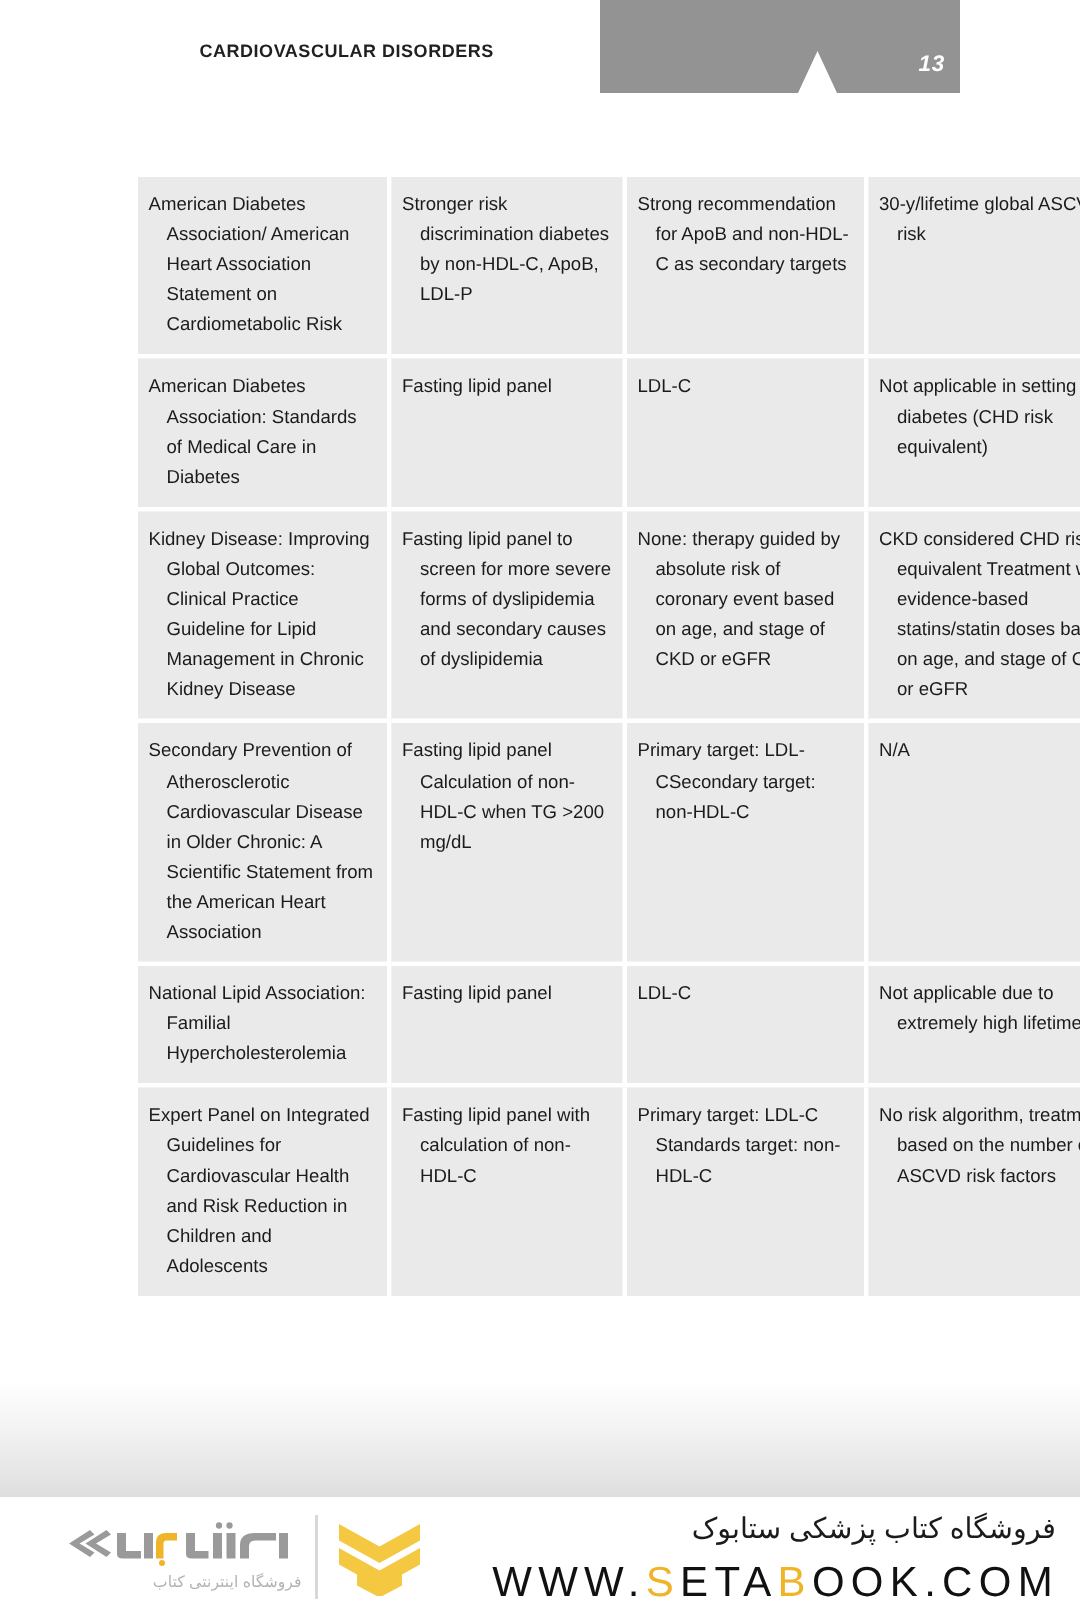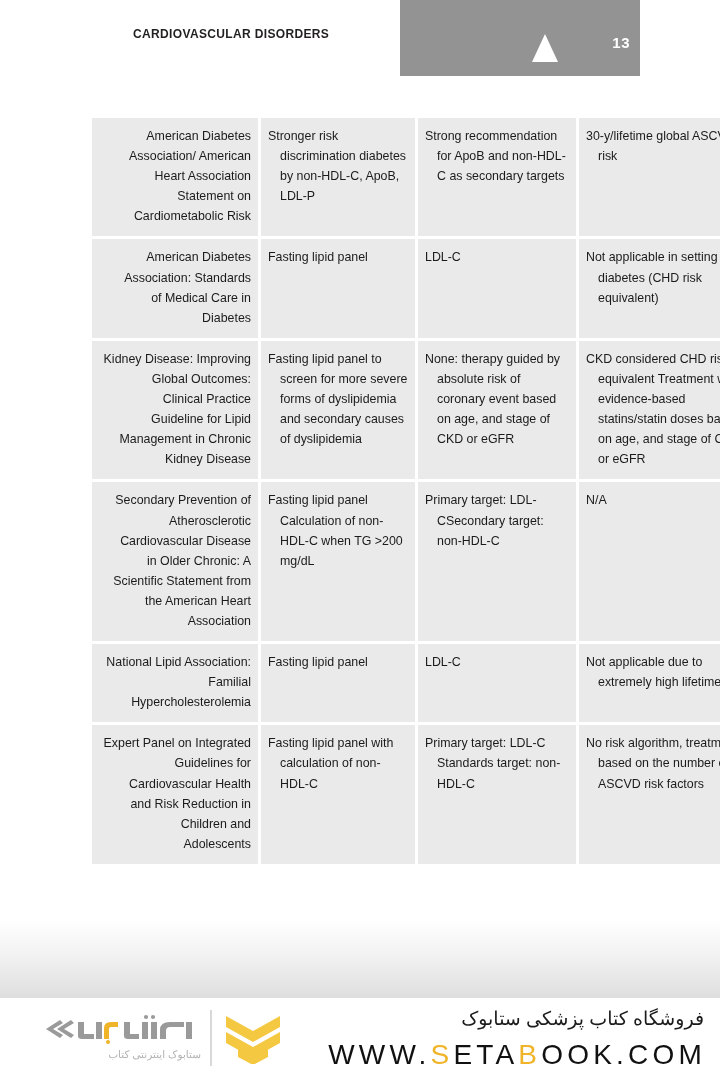--- a/index.html
+++ b/index.html
@@ -31,22 +31,23 @@
     font-weight: bold;
     letter-spacing: 0.35px;
     color: #221f1f;
     white-space: nowrap;
   }
   #header-gray-bar {
     position: absolute;
     left: 400px;
     top: 0;
     width: 240px;
-    height: 76px;
+    height: 62px;
     background: #939393;
+    font-style: italic;
   }
   #header-notch {
     position: absolute;
     left: 532px;
     top: 34px;
     width: 0;
     height: 0;
     border-left: 13px solid transparent;
     border-right: 13px solid transparent;
     border-bottom: 28px solid #ffffff;
@@ -83,21 +84,21 @@
     
     padding-left: 19px;
     text-indent: -12px;
   }
   #guideline-table tr:last-child td {
     border-bottom: none;
   }
   #guideline-table td:last-child {
     border-right: none;
   }
-  .col-0 { width: 140px; text-align: right; }
+  .col-0 { width: 140px; }
   .col-1 { width: 128px; }
   .col-2 { width: 132px; }
   .col-3 { width: 148px; }
 
   
   #footer-fade {
     position: absolute;
     left: 0;
     top: 920px;
     width: 720px;
@@ -242,21 +243,21 @@
 
     <path d="M86 12 L86 26 Q86 29 90 29 L101 29 L101 24 L92 24 L92 12 Z" fill="#9a9a9a"></path>
     <path d="M104 12 L104 29 L110 29 L110 12 Z" fill="#9a9a9a"></path>
     <path d="M113 12 L113 29 L119 29 L119 12 Z" fill="#9a9a9a"></path>
     <path d="M122 20 Q122 12 132 12 L146 12 L146 17 L132 17 Q128 17 128 21 L128 29 L122 29 Z" fill="#9a9a9a"></path>
     <path d="M148 12 L148 29 L154 29 L154 12 Z" fill="#9a9a9a"></path>
 
     <circle cx="108" cy="7" r="2.1" fill="#9a9a9a"></circle>
     <circle cx="115" cy="7" r="2.1" fill="#9a9a9a"></circle>
   </svg>
-  <div id="brand-tagline">ستابوک اینترنتی کتاب</div>
+  <div id="brand-tagline">فروشگاه اینترنتی کتاب</div>
   <div id="brand-divider"></div>
   <svg id="brand-chevrons" viewBox="0 0 58 50">
     <path d="M2 2 L29 17 L56 2 L56 13 L29 28 L2 13 Z" fill="#f5c842"></path>
     <path d="M2 18 L29 33 L56 18 L56 29 L29 44 L2 29 Z" fill="#f5c842"></path>
     <path d="M14 34 L29 42 L44 34 L44 43 L29 51 L14 43 Z" fill="#f5c842"></path>
   </svg>
 </div>
 
 <div id="footer-persian">فروشگاه کتاب پزشکی ستابوک</div>
 <div id="footer-url"><span>WWW.</span><span class="hl">S</span><span>ETA</span><span class="hl">B</span><span>OOK.COM</span></div>

